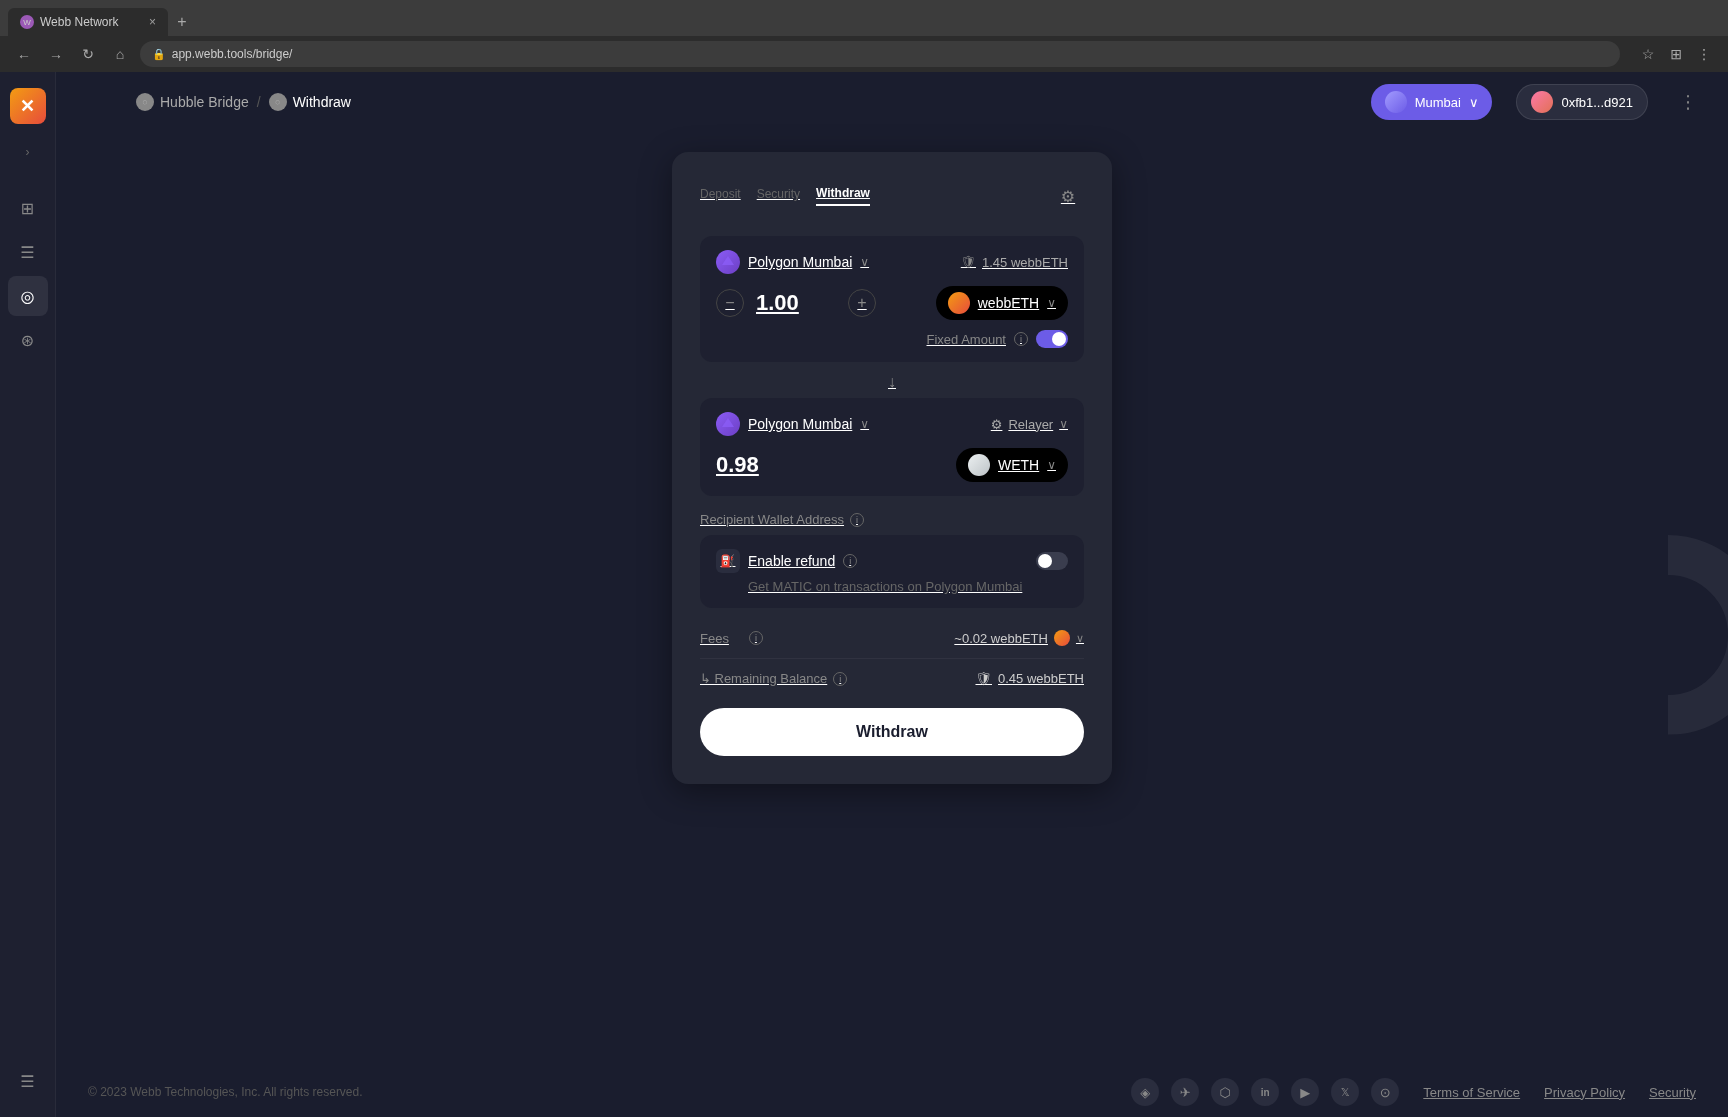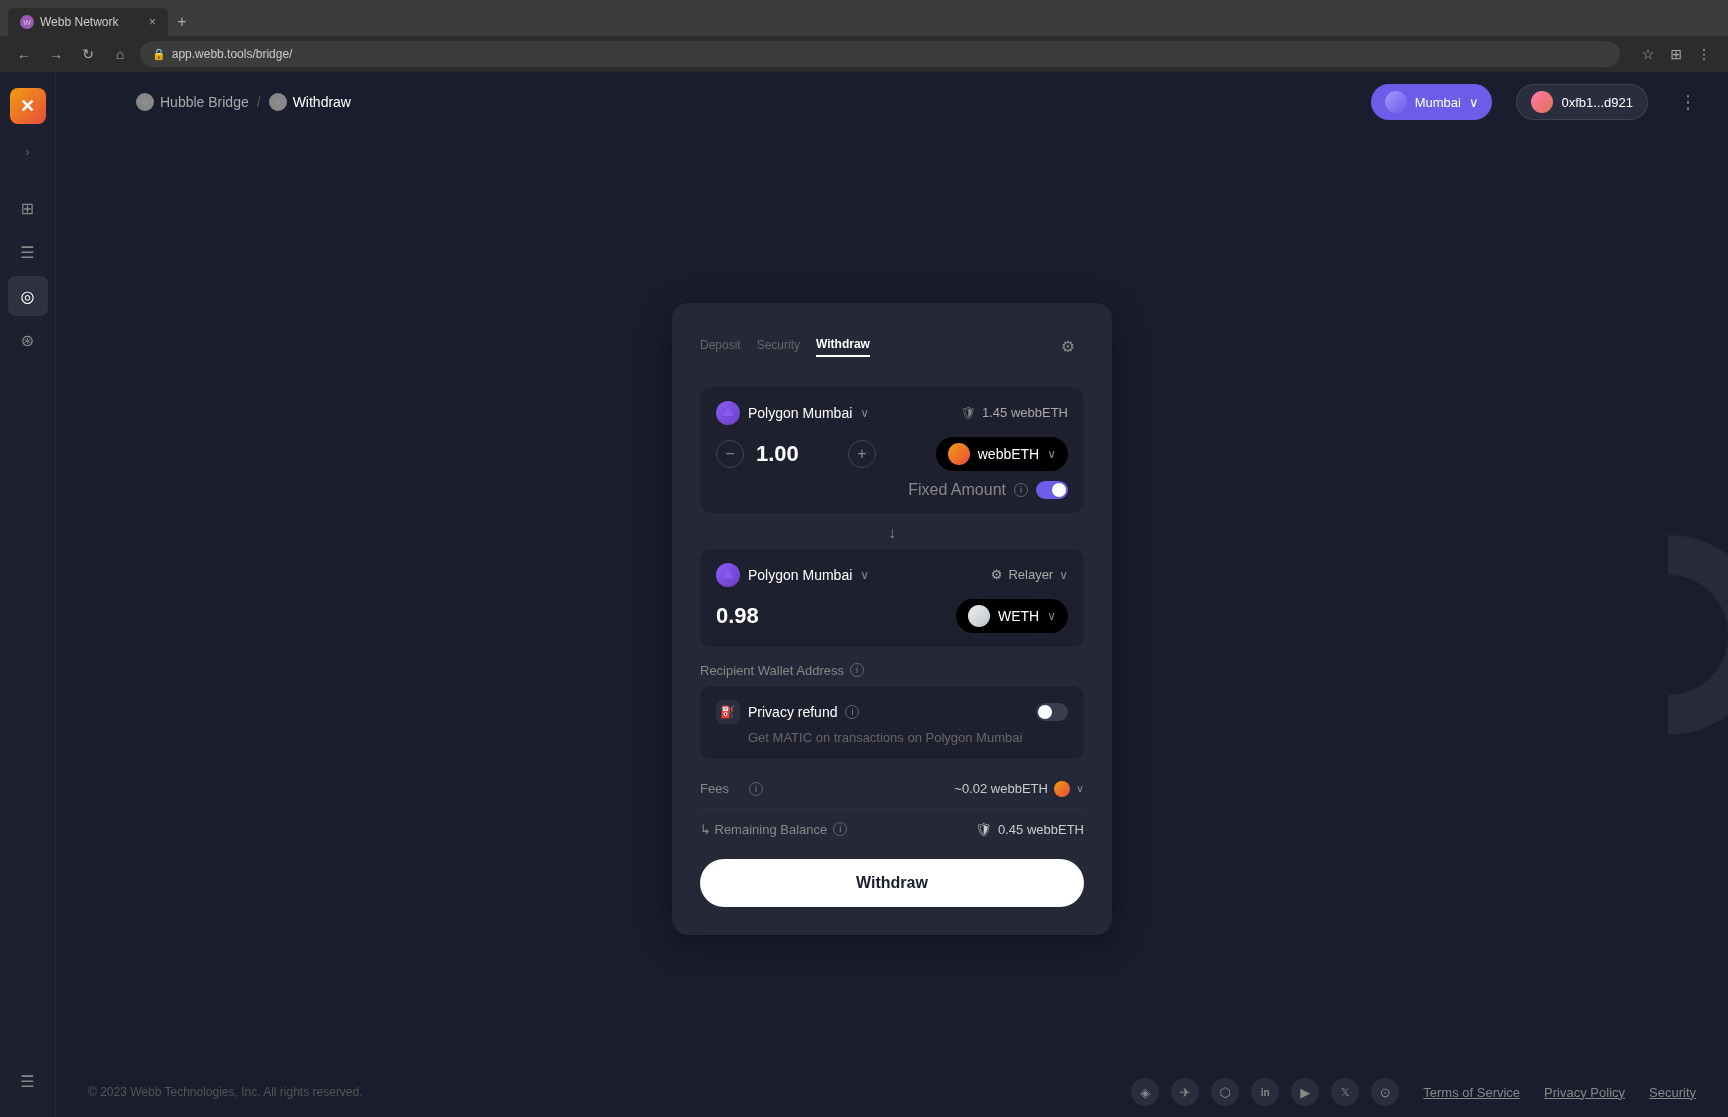--- a/index.html
+++ b/index.html
@@ -196,24 +196,25 @@
       display: flex; align-items: center; justify-content: center;
       color: #888; cursor: pointer; font-size: 18px;
     }
 
     
     .main-content {
       flex: 1;
       display: flex;
       flex-direction: column;
       align-items: center;
-      justify-content: center;
-      padding-top: 28px;
+      justify-content: flex-start;
+      padding-top: 60px;
       position: relative;
       overflow: hidden;
+      text-decoration: underline;
     }
 
     
     .bg-decoration {
       position: absolute;
       top: 0; left: 0; right: 0; bottom: 0;
       overflow: hidden;
       pointer-events: none;
     }
 
@@ -310,21 +311,21 @@
       background: linear-gradient(135deg, #f39c12, #e74c3c);
     }
     .token-name { font-size: 14px; font-weight: 500; color: #fff; }
     .token-chevron { color: #888; font-size: 12px; }
 
     .fixed-amount-row {
       display: flex; align-items: center; justify-content: flex-end;
       gap: 8px; margin-top: 10px;
     }
     .fixed-amount-label {
-      font-size: 16px; color: #888;
+      font-size: 13px; color: #888;
     }
     .info-icon {
       width: 14px; height: 14px;
       border-radius: 50%; border: 1px solid #666;
       display: flex; align-items: center; justify-content: center;
       font-size: 9px; color: #888; cursor: pointer;
     }
     .toggle {
       width: 32px; height: 18px;
       border-radius: 9px;
@@ -659,21 +660,21 @@
       <div class="recipient-label">
         <span>Recipient Wallet Address</span>
         <div class="info-icon">i</div>
       </div>
 
       
       <div class="refund-section">
         <div class="refund-header">
           <div class="refund-title">
             <div class="refund-icon">⛽</div>
-            <span>Privacy refund</span>
+            <span>Enable refund</span>
             <div class="info-icon">i</div>
           </div>
           <div class="toggle-off">
             <div class="toggle-off-knob"></div>
           </div>
         </div>
         <div class="refund-desc">Get MATIC on transactions on Polygon Mumbai</div>
       </div>
 
       

